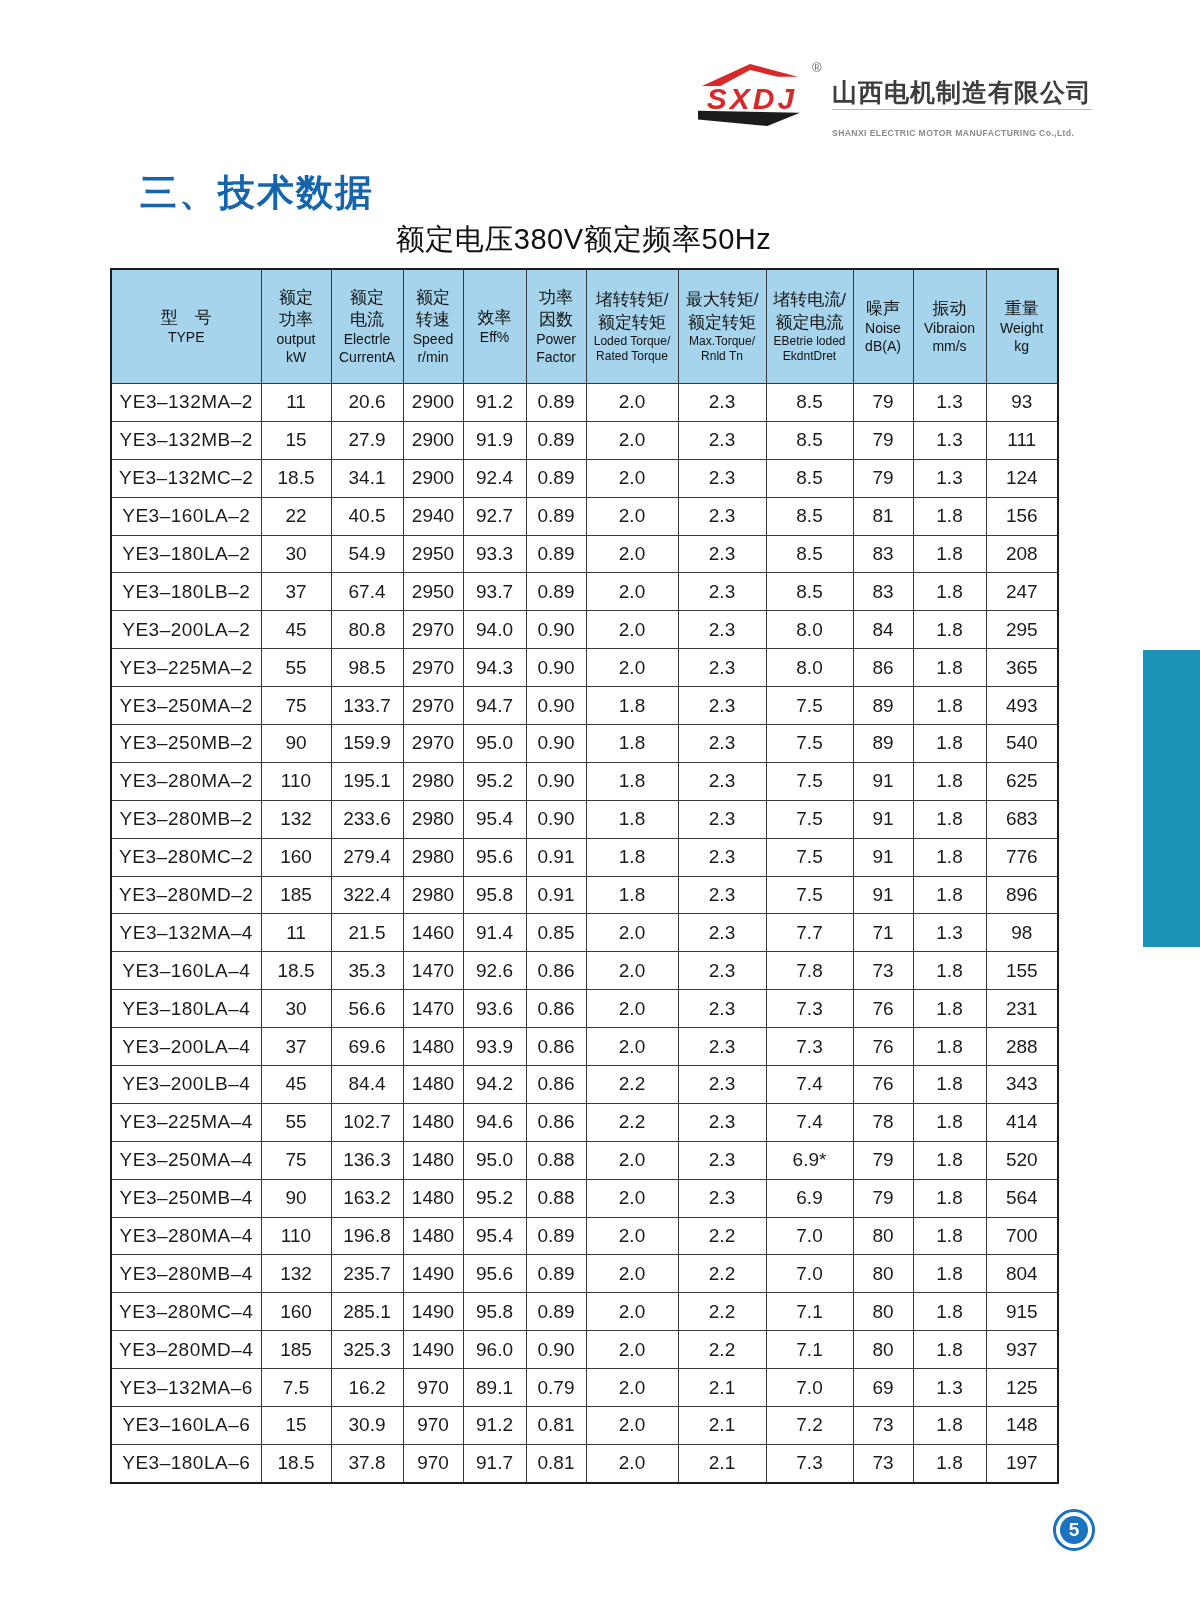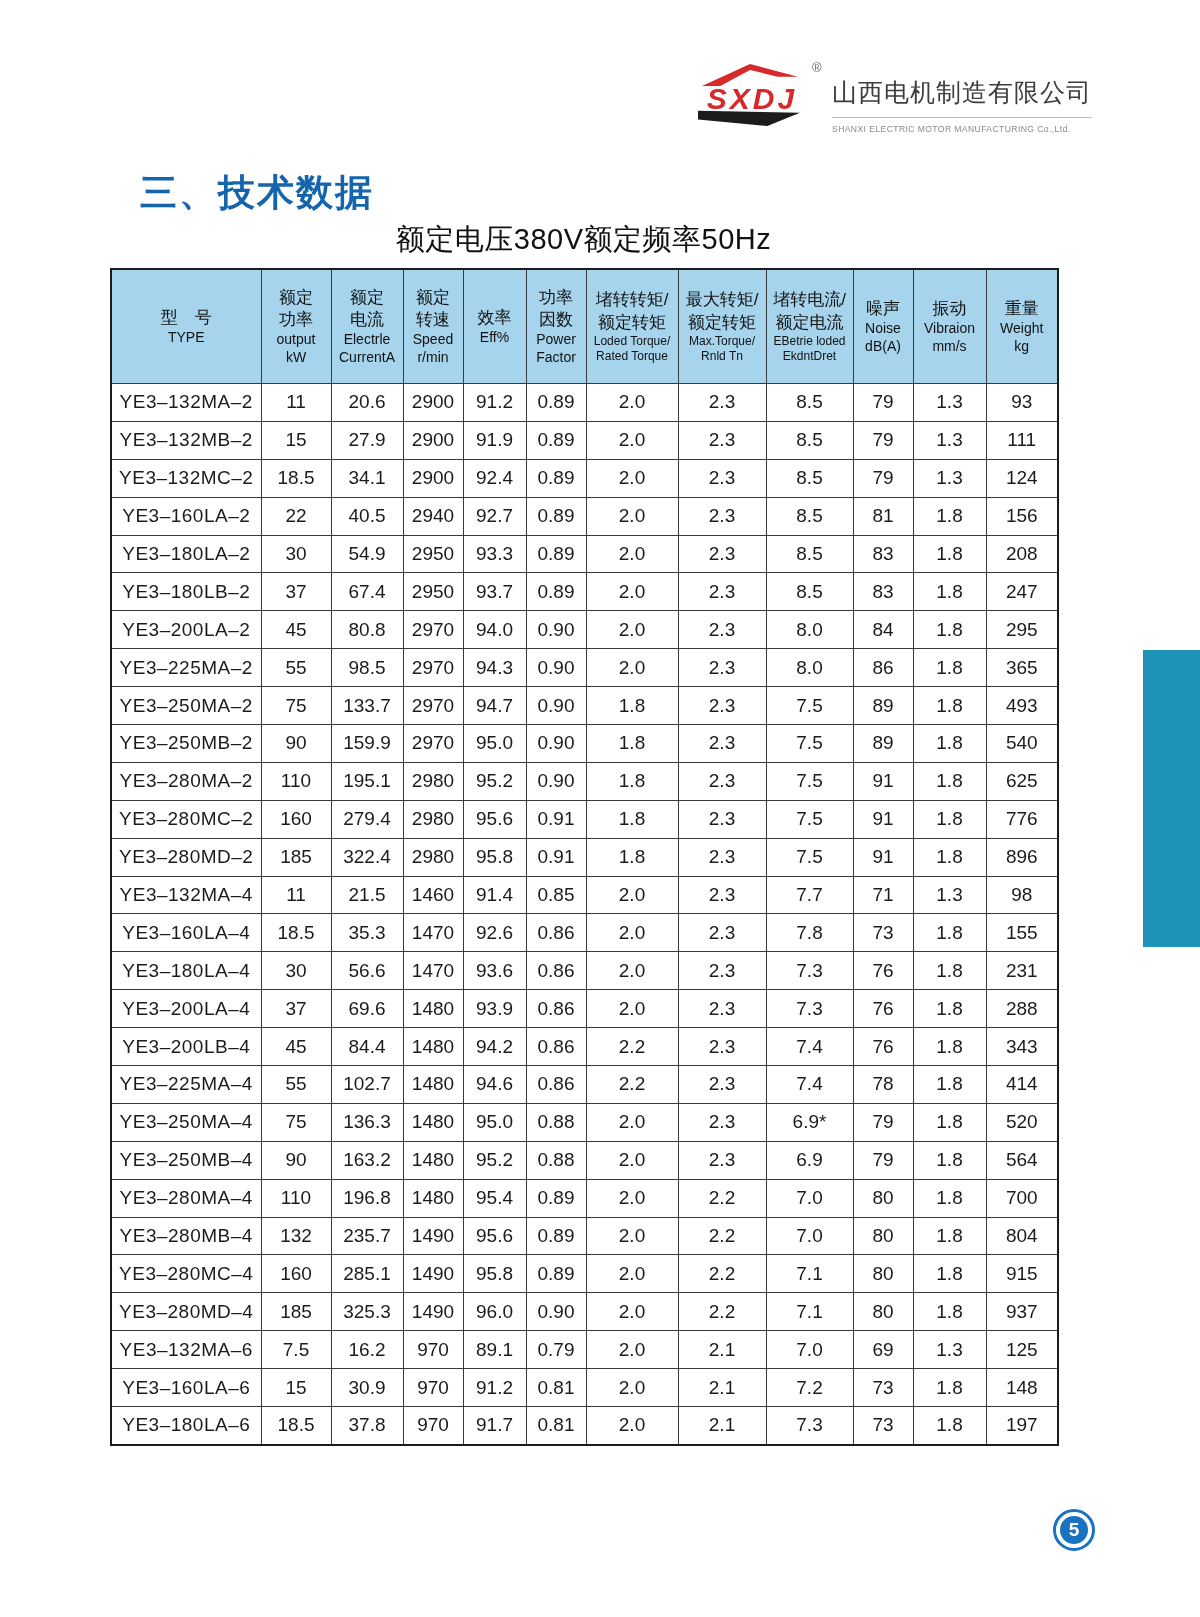--- a/index.html
+++ b/index.html
@@ -21,24 +21,24 @@
     position:absolute; left:2px; top:20px; width:104px; text-align:center;
     color:var(--logo-red); font-weight:bold; font-style:italic;
     font-size:30px; letter-spacing:3px; line-height:1;
   }
   .emblem .swoosh {
     position:absolute; left:0; bottom:2px; width:102px; height:17px;
     background:var(--logo-dark);
     clip-path:polygon(0% 10%, 100% 22%, 68% 100%, 0% 62%);
   }
   .reg { position:absolute; left:114px; top:-4px; font-size:13px; color:#666; }
-  .company { margin-left:22px; padding-top:14px; }
+  .company { margin-left:22px; padding-top:14px;font-weight:bold; }
   .company-cn { font-size:25px; color:#3d3d3d; letter-spacing:1px; white-space:nowrap; line-height:1.15; }
   .company-en { font-size:8.6px; color:#8a8a8a; letter-spacing:0.4px; white-space:nowrap;
-                border-top:1px solid #bbb; padding-top:6px; margin-top:10px; }
+                border-top:1px solid #bbb; padding-top:18px; margin-top:2px; }
 
   
   .section-title {
     position:absolute; left:140px; top:168px; margin:0;
     font-size:37px; font-weight:bold; color:var(--accent); letter-spacing:2px;
   }
   .table-title {
     position:absolute; left:110px; top:220px; width:947px; text-align:center;
     font-size:29px; color:#111; letter-spacing:0.5px;
   }
@@ -328,20 +328,34 @@
           <td>95.2</td>
           <td>0.90</td>
           <td>1.8</td>
           <td>2.3</td>
           <td>7.5</td>
           <td>91</td>
           <td>1.8</td>
           <td>625</td>
         </tr>
         <tr>
+          <td>YE3–280MB–2</td>
+          <td>132</td>
+          <td>233.6</td>
+          <td>2980</td>
+          <td>95.4</td>
+          <td>0.90</td>
+          <td>1.8</td>
+          <td>2.3</td>
+          <td>7.5</td>
+          <td>91</td>
+          <td>1.8</td>
+          <td>683</td>
+        </tr>
+        <tr>
           <td>YE3–280MC–2</td>
           <td>160</td>
           <td>279.4</td>
           <td>2980</td>
           <td>95.6</td>
           <td>0.91</td>
           <td>1.8</td>
           <td>2.3</td>
           <td>7.5</td>
           <td>91</td>

